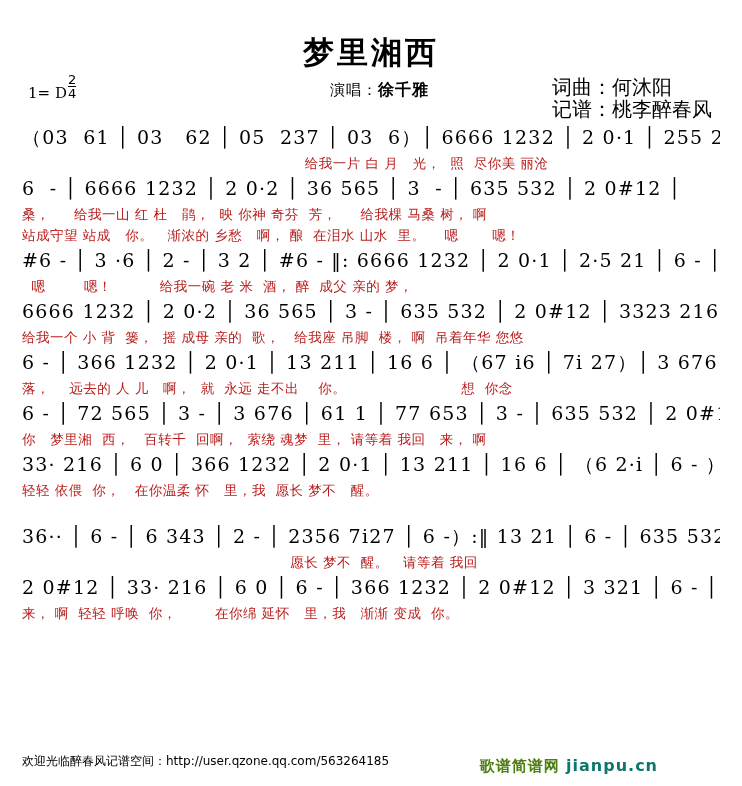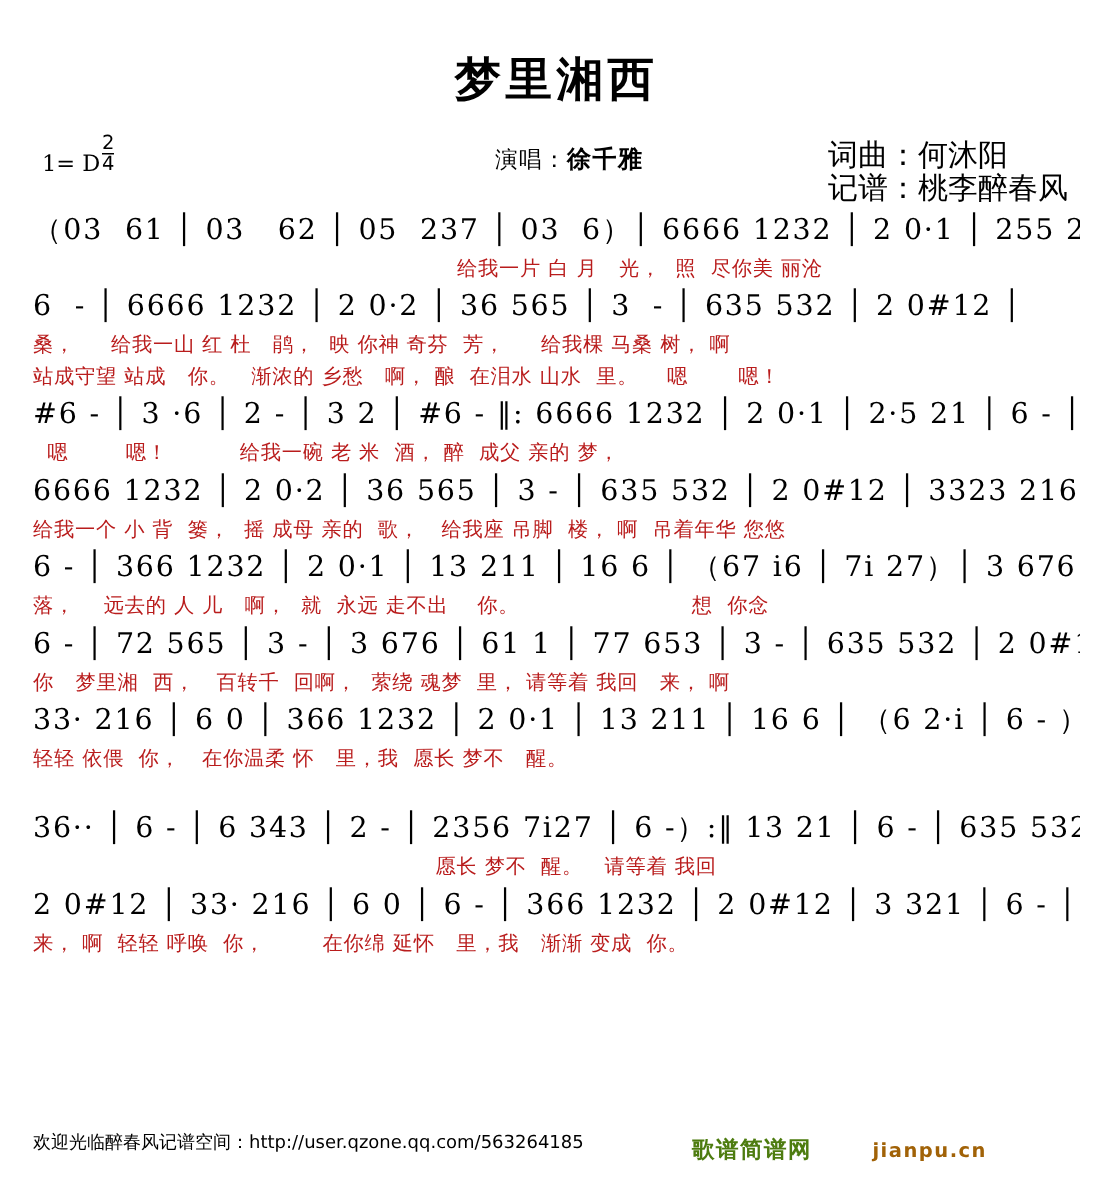--- a/index.html
+++ b/index.html
@@ -22,21 +22,21 @@
     font-weight:bold;
     font-size:31px;
     letter-spacing:3px;
     margin:0;
     padding-top:32px;
     color:#000;
   }
   .subhead{
     position:relative;
     height:46px;
-    margin-top:20px;
+    margin-top:4px;
   }
   .singer{
     position:absolute;
     left:330px;top:2px;
     font-size:15px;
     letter-spacing:1px;
   }
   .singer b{font-weight:bold;font-size:16px;}
   .credits{
     position:absolute;
@@ -103,21 +103,21 @@
   }
   .watermark{
     position:absolute;
     right:16px;bottom:4px;
     font-size:15px;
     font-weight:bold;
     color:#9a9a9a;
     letter-spacing:1px;
   }
   .watermark .cn{color:#4d7c0f;}
-  .watermark .en{color:#a16207;font-size:13px;margin-left:34px;}
+  .watermark .en{color:#0f766e;font-size:16px;}
 </style>
 </head>
 <body>
 
 <div class="sheet">
 
   <h1 class="title">梦里湘西</h1>
 
   <div class="subhead">
     <div class="key">

